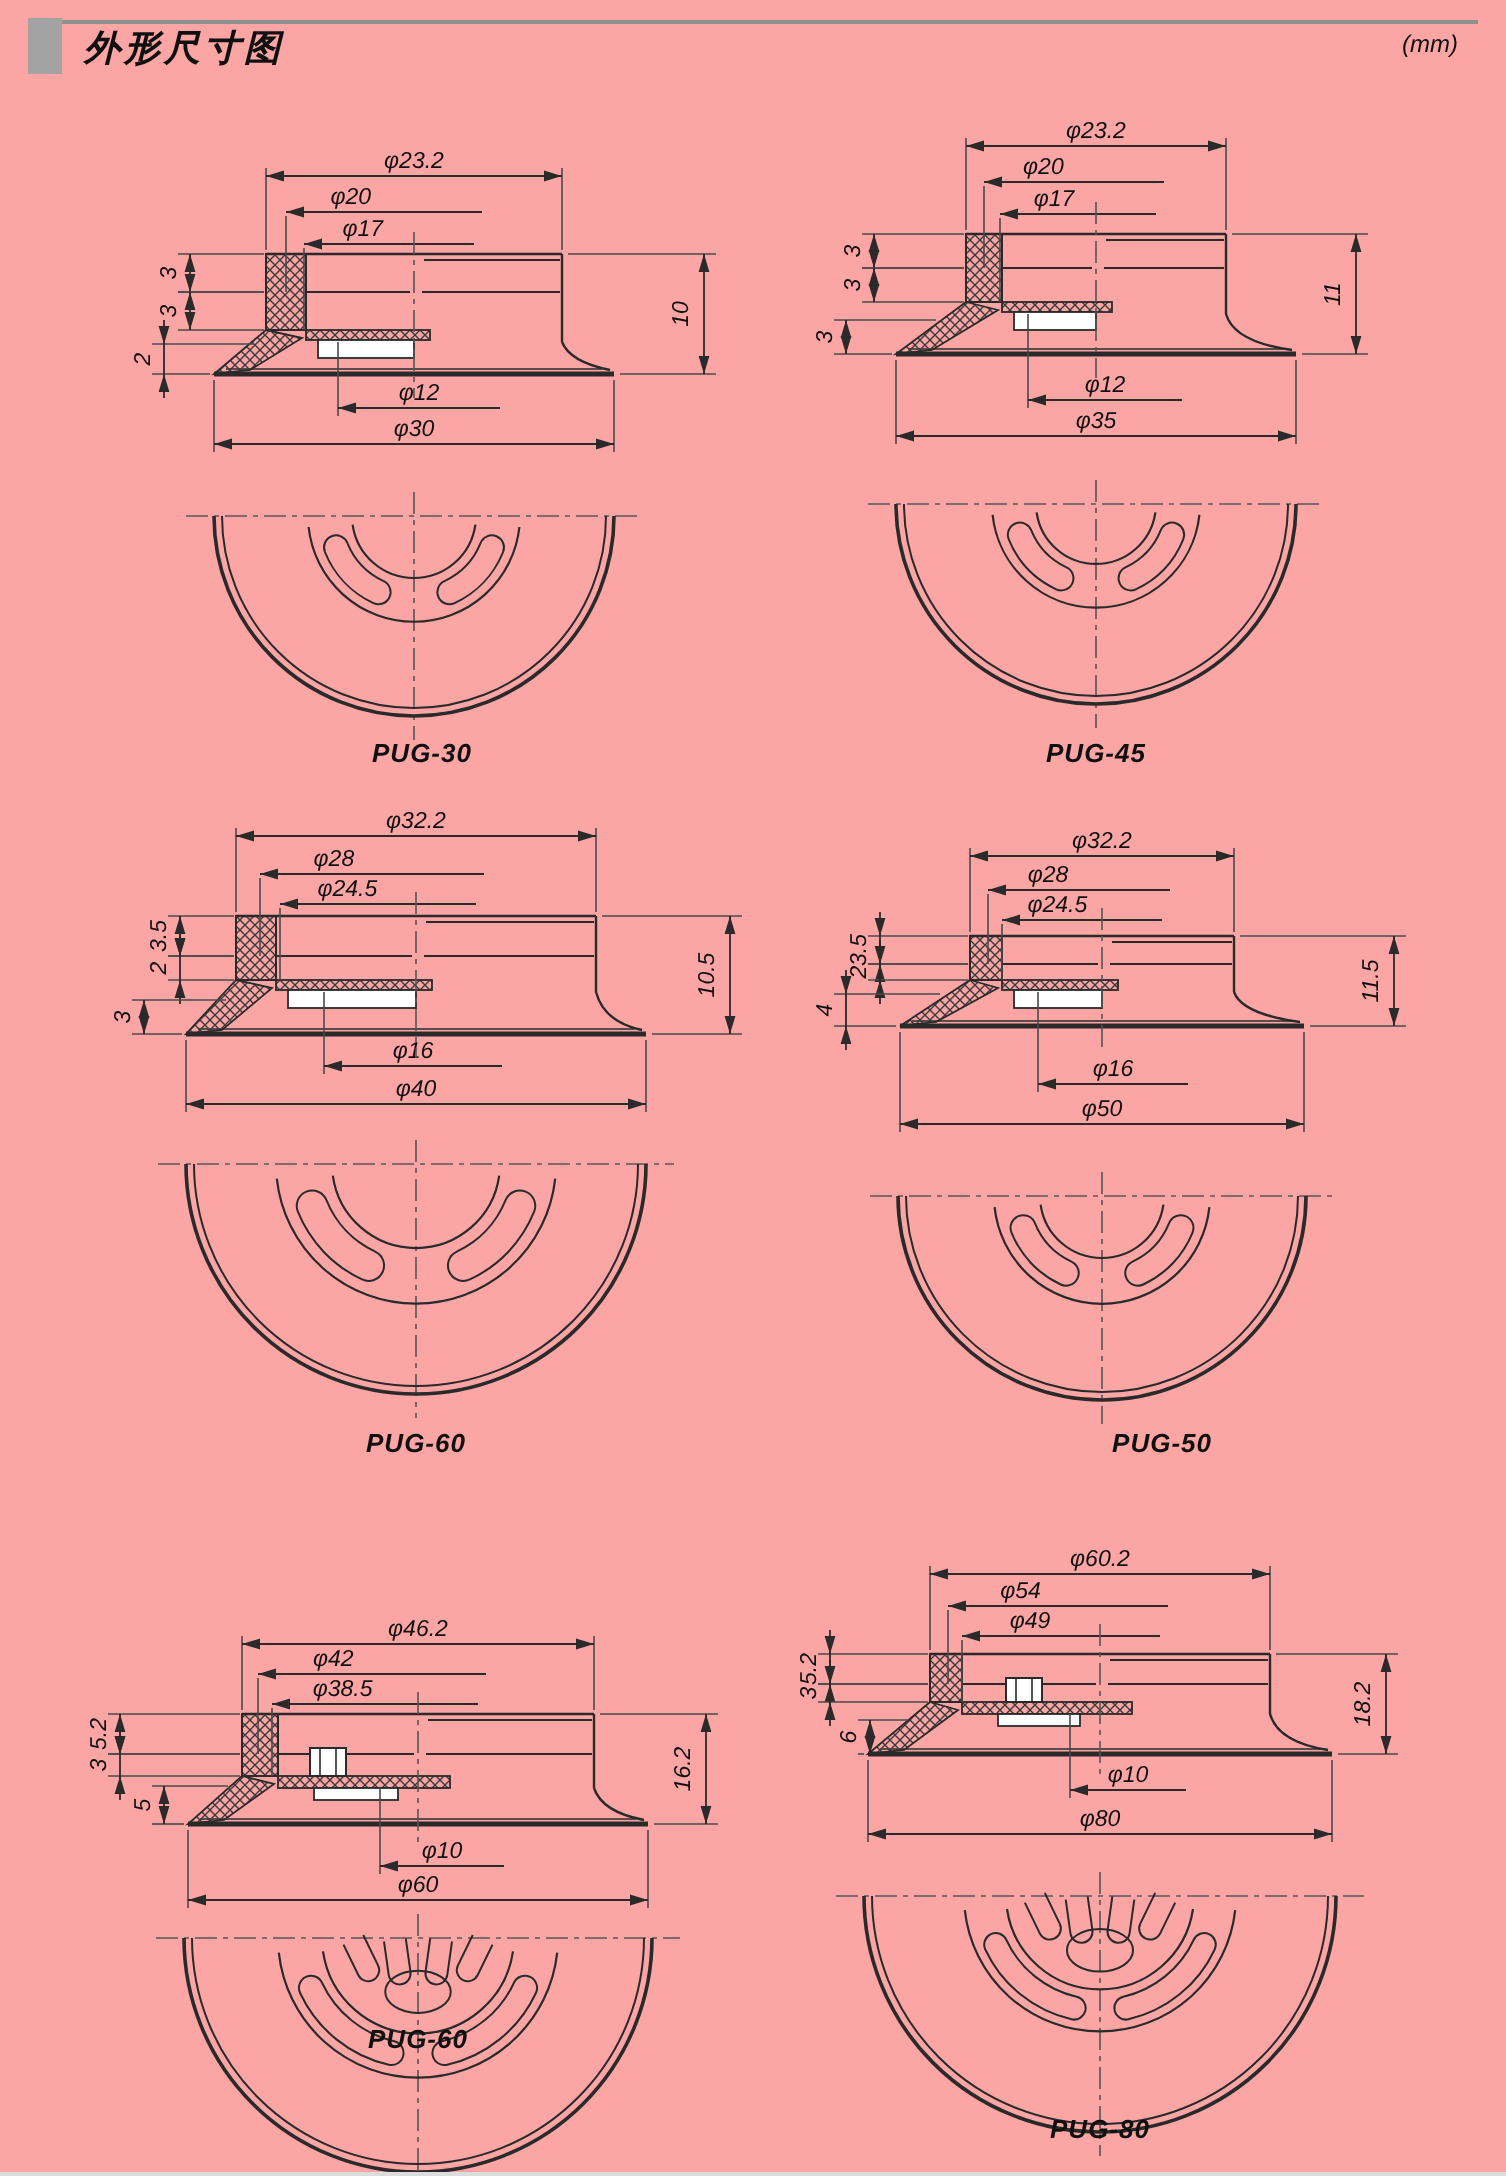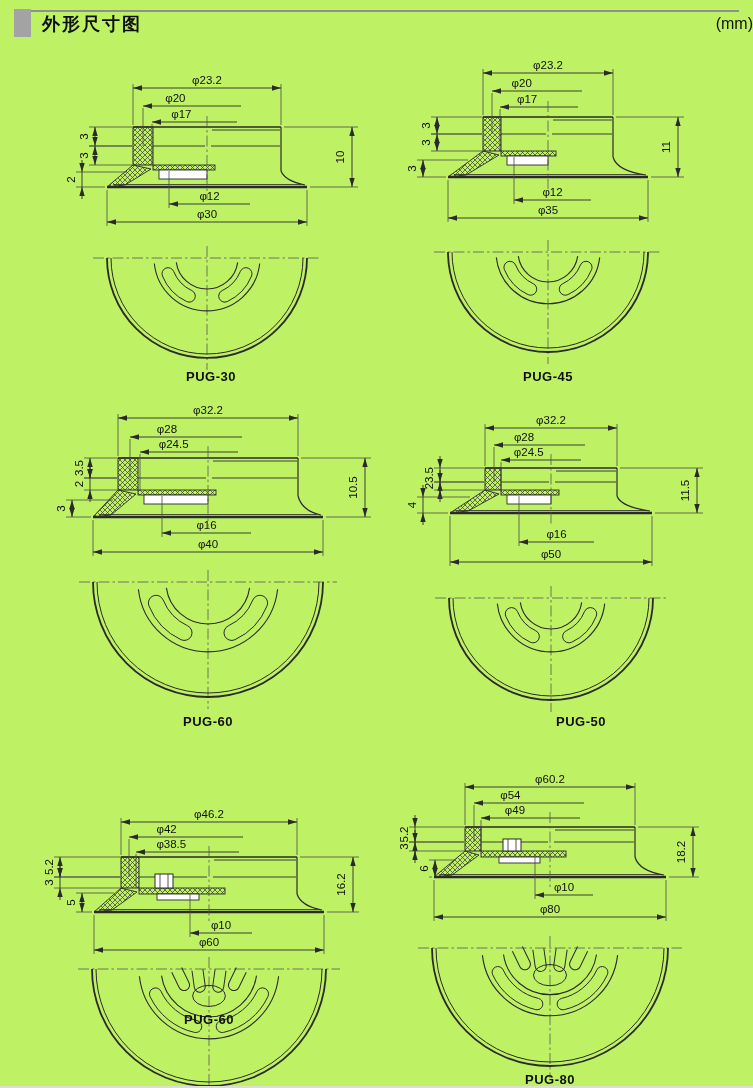--- a/index.html
+++ b/index.html
@@ -1,22 +1,22 @@
 <!DOCTYPE html>
 <html><head>
 <meta charset="utf-8">
 <style>
   html,body{margin:0;padding:0;background:#fff;}
-  .page{position:relative;width:753px;height:1088px;background:#bef264;
-        font-family:"Liberation Sans",sans-serif;overflow:hidden;}
+  .page{position:relative;width:753px;height:1088px;background:#fca5a5;
+        font-family:"Liberation Sans",sans-serif;overflow:hidden;font-style:italic;}
   .top-rule{position:absolute;left:14px;right:14px;top:10px;height:2px;background:#8f8f8f;}
   .bullet{position:absolute;left:14px;top:9px;width:17px;height:28px;background:#a3a3a3;}
   .title{position:absolute;left:42px;top:12px;font-size:18px;font-weight:bold;color:#101010;
          margin:0;letter-spacing:2px;}
-  .unit{position:absolute;right:0;top:15px;font-size:16px;color:#101010;}
+  .unit{position:absolute;right:24px;top:15px;font-size:12px;color:#101010;}
   .fig{position:absolute;}
   .fig svg{display:block;overflow:visible;}
   .fig-label{position:absolute;width:110px;text-align:center;font-size:13px;
              font-weight:bold;color:#101010;letter-spacing:0.5px;}
   .bottom-rule{position:absolute;left:0;right:0;bottom:0;height:2px;background:#dcdcdc;}
 </style>
 </head>
 <body>
 
 <div class="page">
@@ -533,14 +533,14 @@
           </g>
         </svg>
       </div>
     </div>
   <div class="bottom-rule"></div>
 <div class="fig-label" style="left: 156px; top: 369px;">PUG-30</div>
     <div class="fig-label" style="left: 493px; top: 369px;">PUG-45</div>
     <div class="fig-label" style="left: 153px; top: 714px;">PUG-60</div>
     <div class="fig-label" style="left: 496px; top: 714px; text-align: right;">PUG-50</div>
     <div class="fig-label" style="left: 154px; top: 1012px;">PUG-60</div>
-    <div class="fig-label" style="left: 495px; top: 1057px; margin-top: 15px;">PUG-80</div>
+    <div class="fig-label" style="left: 495px; top: 1057px;">PUG-80</div>
   </div>
 
 </body></html>

